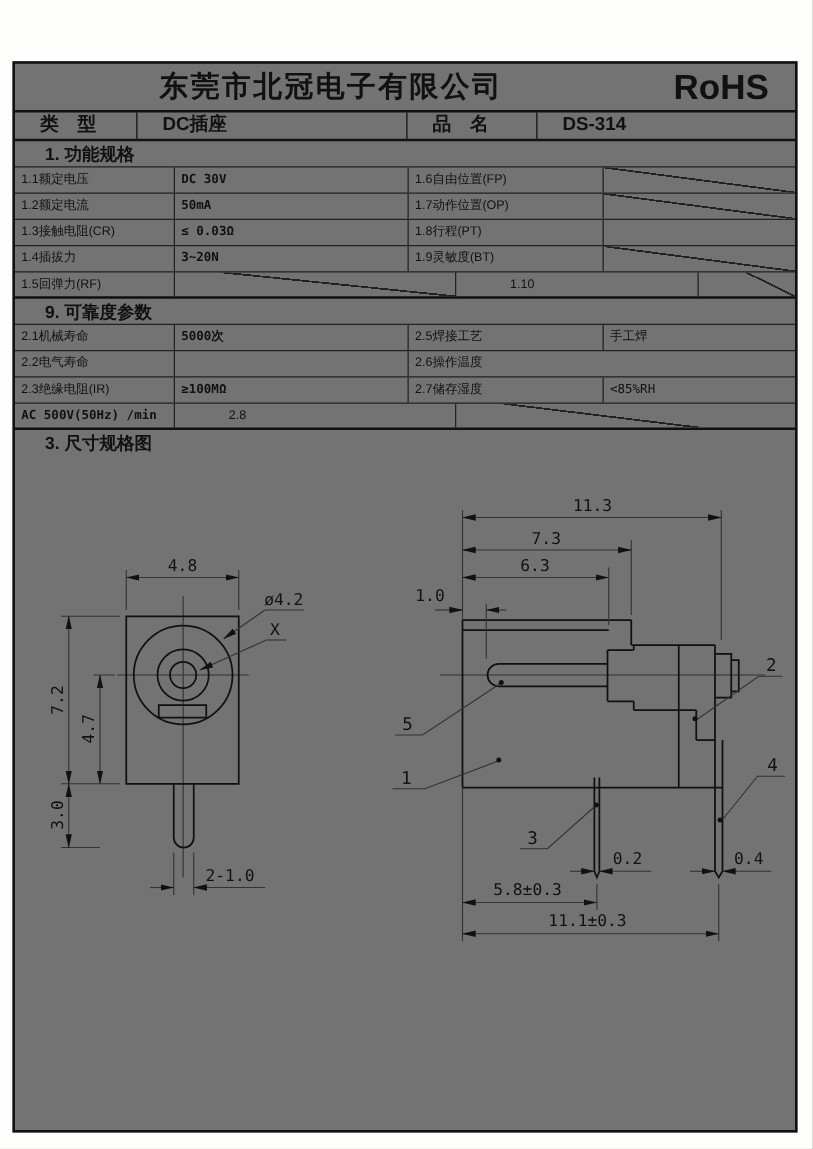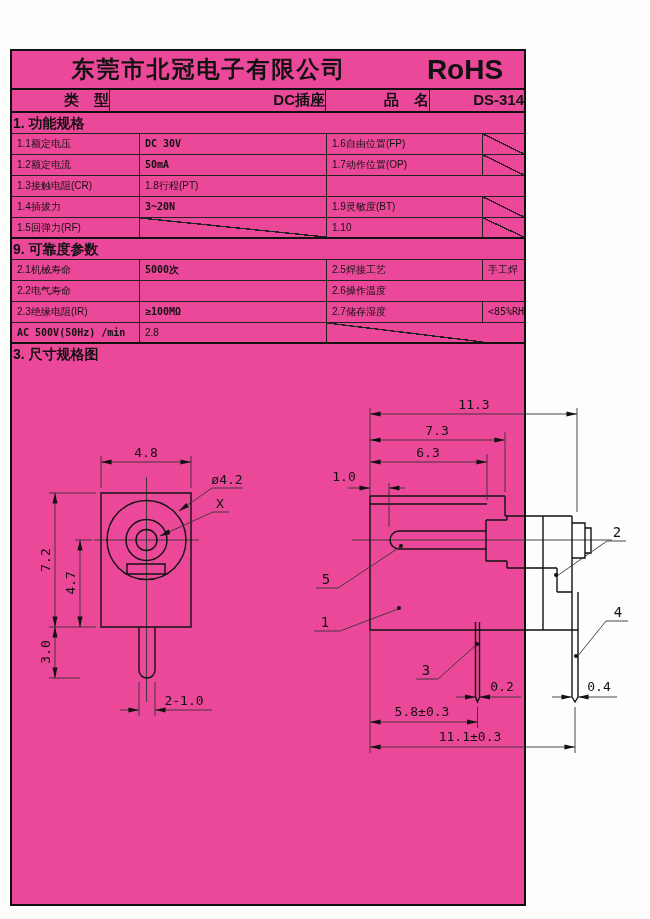--- a/index.html
+++ b/index.html
@@ -1,27 +1,27 @@
 <!DOCTYPE html>
 <html><head>
 <meta charset="utf-8">
 <style>
   html,body{margin:0;padding:0;background:#fdfdfb;}
   body{width:650px;height:919px;position:relative;font-family:"Liberation Sans",sans-serif;color:#111;}
-  .sheet{position:absolute;left:10px;top:49px;width:516px;height:857px;border:2px solid #111;background:#ec4899;box-sizing:border-box;}
+  .sheet{position:absolute;left:10px;top:49px;width:628px;height:857px;border:2px solid #111;background:#737373;box-sizing:border-box;}
   .title-row{height:37px;border-bottom:2px solid #111;display:flex;align-items:center;}
   .company{flex:1;text-align:center;font-family:"Liberation Serif",serif;font-weight:bold;font-size:23px;letter-spacing:2px;}
   .rohs{width:118px;text-align:center;font-family:Liberation Sans, sans-serif;font-size:28px;font-weight:600;}
   .type-row{height:21px;border-bottom:2px solid #111;display:grid;grid-template-columns:98px 216px 104px 1fr;}
-  .type-row>div{border-right:1.5px solid #111;line-height:20px;text-align:right;font-size:15px;font-weight:bold;overflow:hidden;}
+  .type-row>div{border-right:1.5px solid #111;line-height:20px;text-align:left;font-size:15px;font-weight:bold;overflow:hidden;margin-left:20px;}
   .type-row>div:last-child{border-right:none;}
-  .sec-title{height:20px;border-bottom:1.2px solid #222;line-height:20px;padding-left:1px;font-size:14px;font-weight:bold;box-sizing:content-box;}
+  .sec-title{height:20px;border-bottom:1.2px solid #222;line-height:20px;padding-left:24px;font-size:14px;font-weight:bold;box-sizing:content-box;}
   .sec-title.open{border-bottom:none;}
   .srow{height:21px;border-bottom:1.2px solid #222;display:grid;grid-template-columns:128px 187px 156px 1fr;box-sizing:border-box;}
-  .srow.last{border-bottom:2px solid #111;}
+  .srow.last{border-bottom:2px solid #111;gap:38px;}
   .srow>div{border-right:1.2px solid #222;line-height:19px;font-size:10px;padding-left:5px;white-space:nowrap;overflow:hidden;}
   .srow>div:last-child{border-right:none;}
   .cell-value{font-family:"DejaVu Sans Mono","Liberation Mono",monospace;font-weight:bold;letter-spacing:0;}
   .cell-value4{font-family:"DejaVu Sans Mono","Liberation Mono",monospace;padding-left:10px;}
   .slash{background-image:linear-gradient(to top right,transparent calc(50% - .7px),#222 calc(50% - .7px),#222 calc(50% + .7px),transparent calc(50% + .7px));}
   .drawing-wrap{position:relative;height:540px;}
   svg{display:block;}
   svg .obj{stroke:#111;stroke-width:1.4;fill:none;}
   svg .thin{stroke:#333;stroke-width:0.9;fill:none;}
   svg .dimtxt{font-family:"DejaVu Sans Mono","Liberation Mono",monospace;font-size:13px;fill:#111;}
@@ -54,20 +54,21 @@
     <div class="slash"></div>
   </div>
   <div class="srow">
     <div>1.2额定电流</div>
     <div class="cell-value">50mA</div>
     <div>1.7动作位置(OP)</div>
     <div class="slash"></div>
   </div>
   <div class="srow">
     <div>1.3接触电阻(CR)</div>
+    <div class="cell-value">≤ 0.03Ω</div>
     <div>1.8行程(PT)</div>
     <div></div>
   </div>
   <div class="srow">
     <div>1.4插拔力</div>
     <div class="cell-value">3~20N</div>
     <div>1.9灵敏度(BT)</div>
     <div class="slash"></div>
   </div>
   <div class="srow last">

